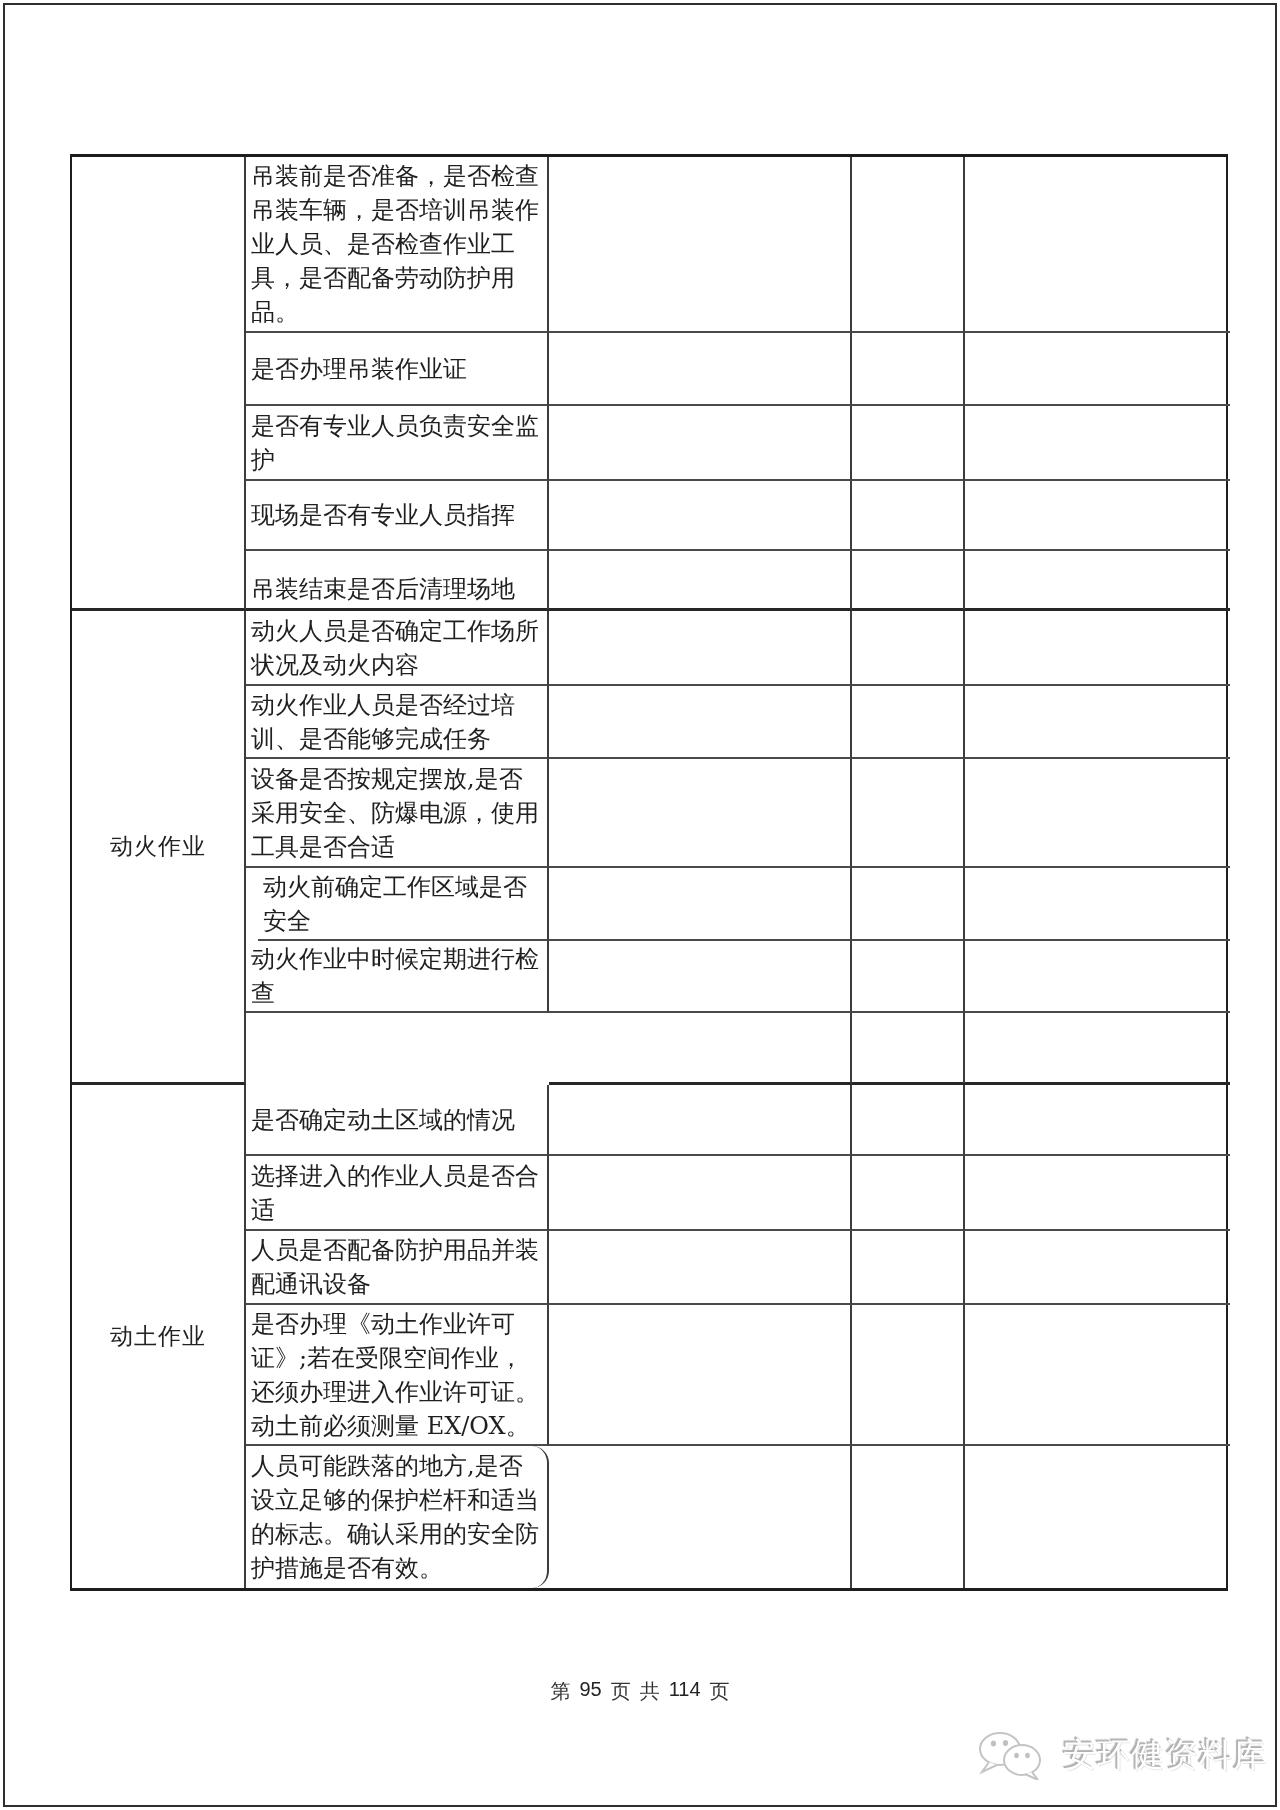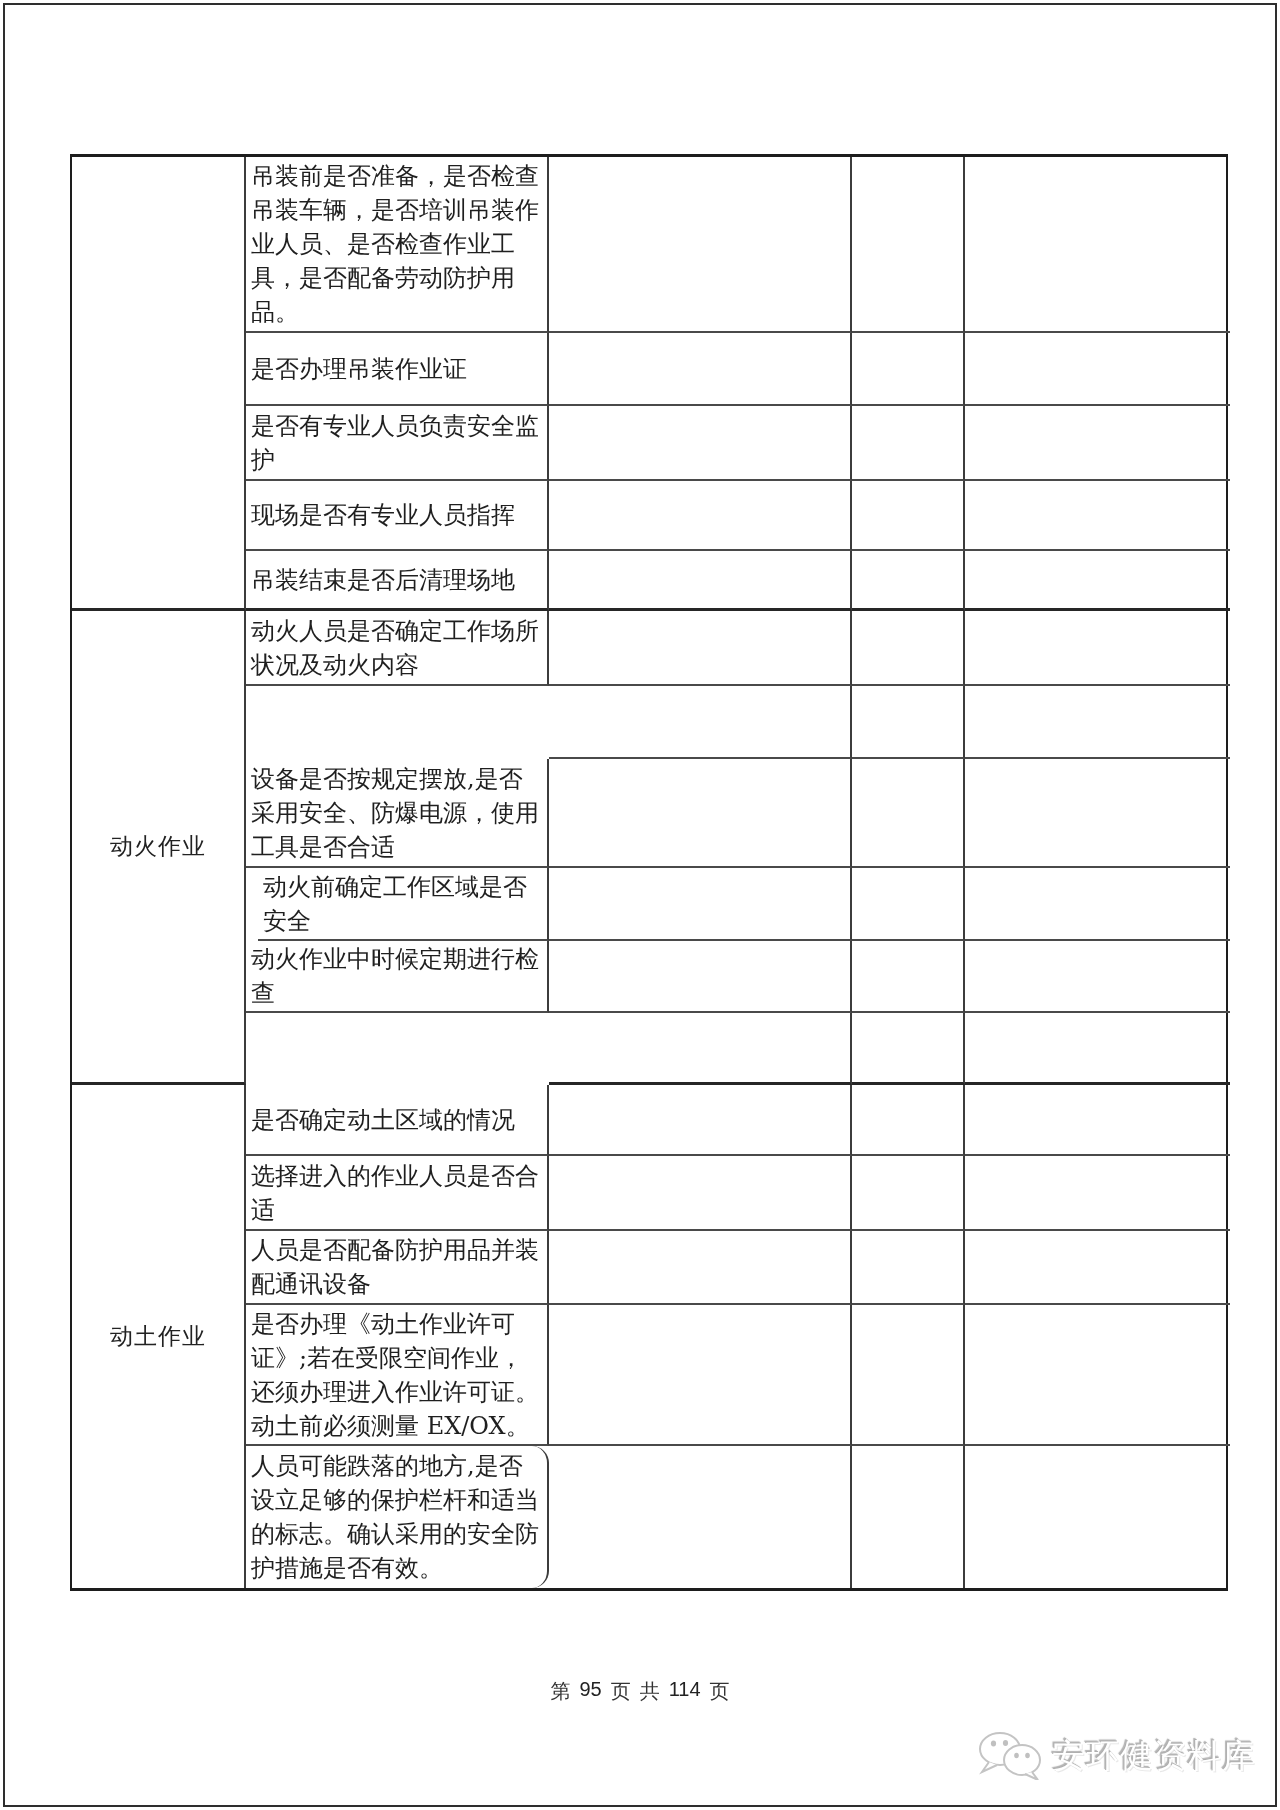--- a/index.html
+++ b/index.html
@@ -40,21 +40,21 @@
   
   .footer {
     position:absolute; left:0; right:0; top:1678px;
     display:flex; justify-content:center; column-gap:9px;
     font-size:20px; color:#333333;
   }
   .footer .num { font-family:"Liberation Sans","DejaVu Sans",sans-serif; font-size:20px; color:#222; }
   
   .watermark {
     position:absolute; left:977px; top:1730px;
-    display:flex; align-items:center; column-gap:7px;
+    display:flex; align-items:center; column-gap:18px;font-family:Liberation Serif, serif;
   }
   .wm-icon svg { display:block; }
   .wm-text {
     font-size:33px; letter-spacing:1px; line-height:1;
     color:#ffffff;
     text-shadow:-2px -2px 1px #b2b2b2, -1px -1px 0 #a9a9a9, 1px 1px 0 #e8e8e8;
     white-space:nowrap;
   }
 </style>
 </head>
@@ -81,33 +81,36 @@
     </div>
     <div class="td" style="grid-area: 3 / 3;"></div>
     <div class="td" style="grid-area: 3 / 4;"></div>
     <div class="td col5" style="grid-area: 3 / 5;"></div>
     <div class="td item" style="grid-area: 4 / 2;">
       <span>现场是否有专业人员指挥</span>
     </div>
     <div class="td" style="grid-area: 4 / 3;"></div>
     <div class="td" style="grid-area: 4 / 4;"></div>
     <div class="td col5" style="grid-area: 4 / 5;"></div>
-    <div class="td item sec-end" style="grid-area: 5 / 2;">
+    <div class="td item sec-end" style="grid-area: 5 / 2; align-items: flex-end;">
       <span>吊装结束是否后清理场地</span>
     </div>
     <div class="td sec-end" style="grid-area: 5 / 3;"></div>
     <div class="td sec-end" style="grid-area: 5 / 4;"></div>
     <div class="td col5 sec-end" style="grid-area: 5 / 5;"></div>
     <div class="td item" style="grid-area: 6 / 2;">
       <span>动火人员是否确定工作场所状况及动火内容</span>
     </div>
     <div class="td cat sec-end" style="grid-area: 6 / 1 / span 6;">动火作业</div>
     <div class="td" style="grid-area: 6 / 3;"></div>
     <div class="td" style="grid-area: 6 / 4;"></div>
     <div class="td col5" style="grid-area: 6 / 5;"></div>
+    <div class="td item" style="grid-area: 7 / 2;">
+      <span>动火作业人员是否经过培训、是否能够完成任务</span>
+    </div>
     <div class="td" style="grid-area: 7 / 3;"></div>
     <div class="td" style="grid-area: 7 / 4;"></div>
     <div class="td col5" style="grid-area: 7 / 5;"></div>
     <div class="td item" style="grid-area: 8 / 2;">
       <span>设备是否按规定摆放,是否采用安全、防爆电源，使用工具是否合适</span>
     </div>
     <div class="td" style="grid-area: 8 / 3;"></div>
     <div class="td" style="grid-area: 8 / 4;"></div>
     <div class="td col5" style="grid-area: 8 / 5;"></div>
     <div class="td item" style="grid-area: 9 / 2; margin-left: 12px;">

